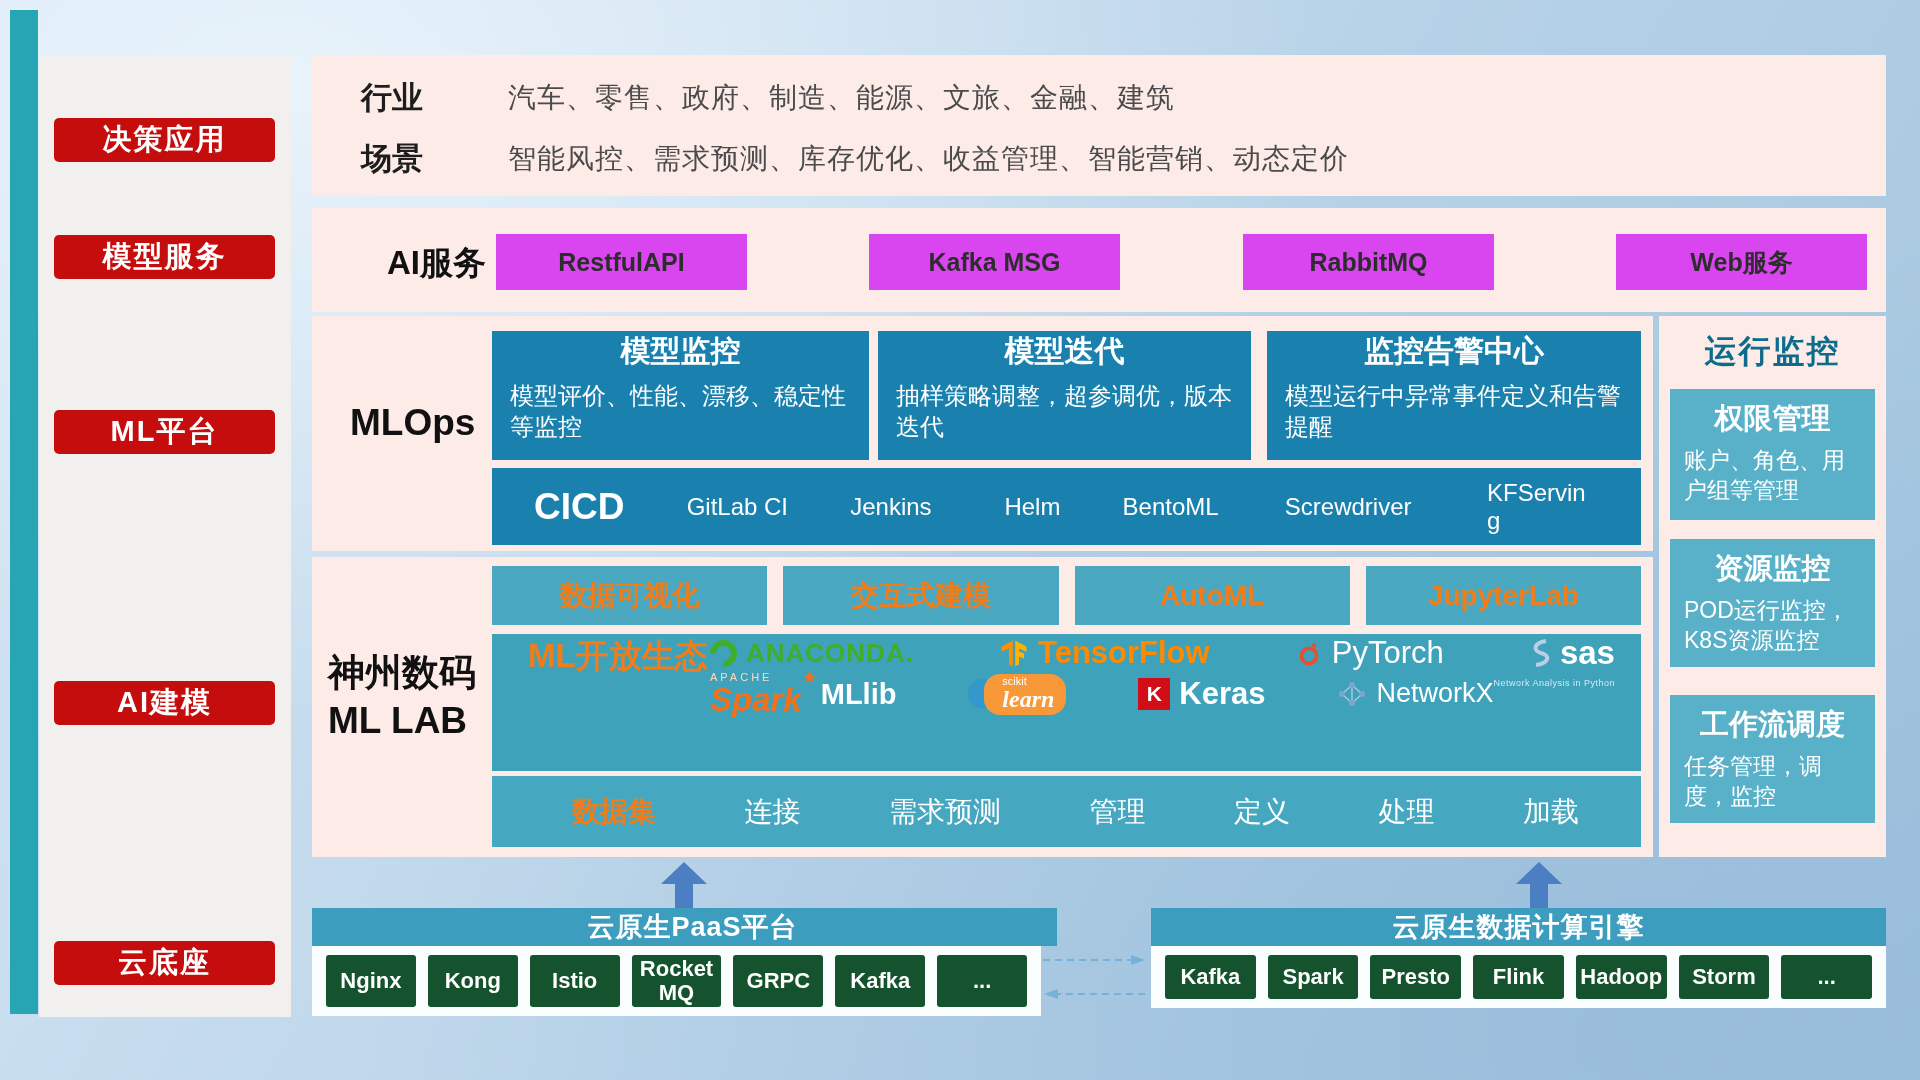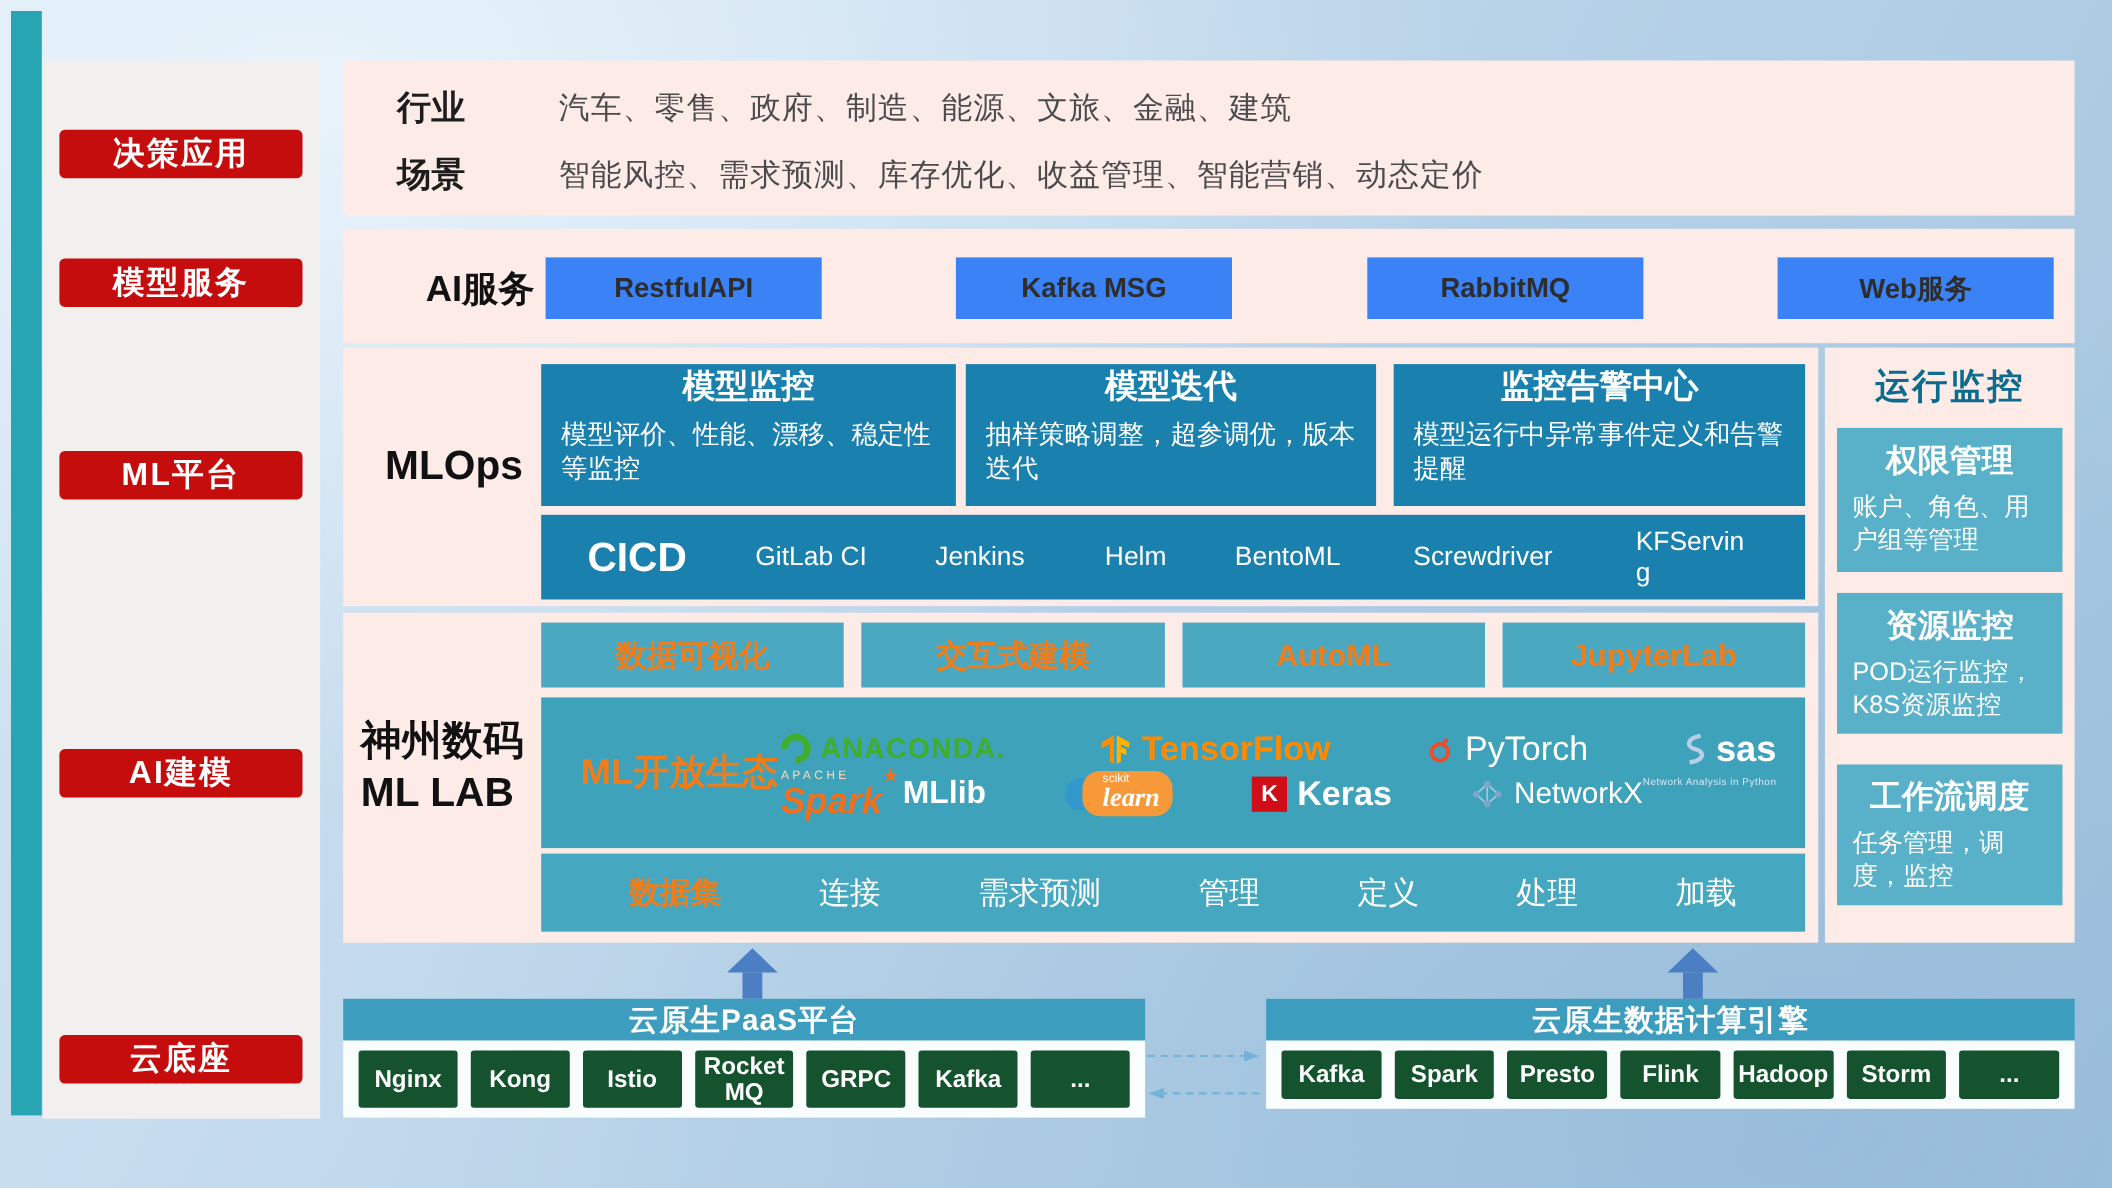--- a/index.html
+++ b/index.html
@@ -14,40 +14,40 @@
   .red-btn{position:absolute;left:15px;width:221px;height:44px;background:#c50d0d;color:#fff;
     font-weight:bold;font-size:29px;display:flex;align-items:center;justify-content:center;
     border-radius:5px;letter-spacing:2px;}
   .panel{position:absolute;background:#fcebe7;}
   .p1{left:312px;top:55px;width:1574px;height:141px;}
   .p1-row{position:absolute;left:49px;height:46px;display:flex;align-items:center;}
   .p1-label{width:147px;font-size:31px;font-weight:bold;color:#1d1d1d;}
   .p1-text{font-size:28px;color:#4b4b4b;letter-spacing:1px;}
   .p2{left:312px;top:208px;width:1574px;height:104px;}
   .p2-label{position:absolute;left:39px;top:33px;font-size:33px;font-weight:bold;color:#111;margin-left:36px;}
-  .gray-btn{position:absolute;top:26px;width:251px;height:56px;background:#3b82f6;color:#2d2d2d;
+  .gray-btn{position:absolute;top:26px;width:251px;height:56px;background:#d946ef;color:#2d2d2d;
     font-weight:bold;font-size:25px;display:flex;align-items:center;justify-content:center;}
   .p3{left:312px;top:316px;width:1341px;height:235px;}
   .p3-label{position:absolute;left:38px;top:86px;font-size:37px;font-weight:bold;color:#111;}
   .mlops-card{position:absolute;top:15px;height:129px;background:#1a80ad;color:#fff;box-sizing:border-box;}
   .card-title{text-align:center;font-size:30px;font-weight:bold;}
   .card-desc{font-size:24px;margin:8px 18px 0;line-height:1.3;}
   .cicd{position:absolute;left:180px;top:152px;width:1149px;height:77px;background:#1a80ad;
     display:flex;align-items:center;justify-content:space-between;padding:0 42px;box-sizing:border-box;color:#fff;}
   .cicd-title{font-size:37px;font-weight:bold;}
   .cicd-item{font-size:24px;line-height:1.15;word-break:break-all;}
   .nowrap{white-space:nowrap;}
   .w92{width:92px;}.w100{width:100px;}.w140{width:140px;}.w112{width:112px;}
   .p4{left:312px;top:557px;width:1341px;height:300px;}
   .p4-label{position:absolute;left:16px;top:92px;font-size:37px;font-weight:bold;color:#111;line-height:1.3;}
   .tools{position:absolute;left:180px;top:9px;width:1149px;height:59px;display:flex;gap:16px;}
   .tool-btn{flex:1;background:#4aa9c1;color:#f07d1a;font-weight:bold;font-size:28px;
     display:flex;align-items:center;justify-content:center;}
   .eco{position:absolute;left:180px;top:77px;width:1149px;height:137px;background:#3ea2bb;
-    display:flex;align-items:center;box-sizing:border-box;padding:0 26px 0 36px;}
+    display:flex;box-sizing:border-box;padding:0 26px 0 36px;}
   .eco-label{width:182px;font-size:33px;font-weight:bold;color:#f07d1a;}
   .eco-logos{flex:1;display:flex;flex-direction:column;}
   .eco-row{display:flex;align-items:center;justify-content:space-between;}
   .lg{display:flex;align-items:center;gap:9px;color:#fff;}
   .ana-ring{width:27px;height:27px;border:6px solid #3fae2a;border-bottom-color:transparent;
     border-radius:50%;box-sizing:border-box;transform:rotate(45deg);}
   .ana-text{color:#3fae2a;font-weight:bold;font-size:26px;letter-spacing:1px;}
   .tf-text{color:#ff8a00;font-weight:bold;font-size:31px;}
   .pt-text{color:#fff;font-size:31px;font-weight:500;}
   .sas-text{color:#fff;font-weight:bold;font-size:33px;}
@@ -79,21 +79,21 @@
   .mon-card{position:absolute;left:11px;width:205px;background:#58b1c8;color:#fff;
     box-sizing:border-box;padding:10px 14px 0;}
   .mon-card-title{text-align:center;font-size:29px;font-weight:bold;margin-bottom:6px;}
   .mon-card-desc{font-size:23px;line-height:1.32;}
   .up-arrow{position:absolute;width:46px;}
   .up-arrow .head{width:0;height:0;border-left:23px solid transparent;border-right:23px solid transparent;
     border-bottom:22px solid #4b7ec2;}
   .up-arrow .stem{width:18px;height:24px;background:#4b7ec2;margin:0 auto;}
   .bar{position:absolute;top:908px;height:38px;background:#3c9dbf;color:#fff;font-weight:bold;
     font-size:27px;display:flex;align-items:center;justify-content:center;letter-spacing:1px;}
-  .paas-bar{left:312px;width:729px;}
+  .paas-bar{left:312px;width:729px;padding-left:16px;}
   .engine-bar{left:1151px;width:735px;}
   .strip{position:absolute;background:#fafdfe;}
   .paas-strip{left:312px;top:946px;width:729px;height:70px;}
   .engine-strip{left:1151px;top:946px;width:735px;height:62px;}
   .chip-row{display:flex;gap:12px;padding:9px 14px;}
   .chip{flex:1;background:#14532d;color:#fff;font-size:22px;font-weight:bold;display:flex;
     align-items:center;justify-content:center;text-align:center;line-height:1.1;
     word-break:break-all;border-radius:3px;}
   .paas-strip .chip{height:52px;}
   .engine-strip .chip{height:44px;}

